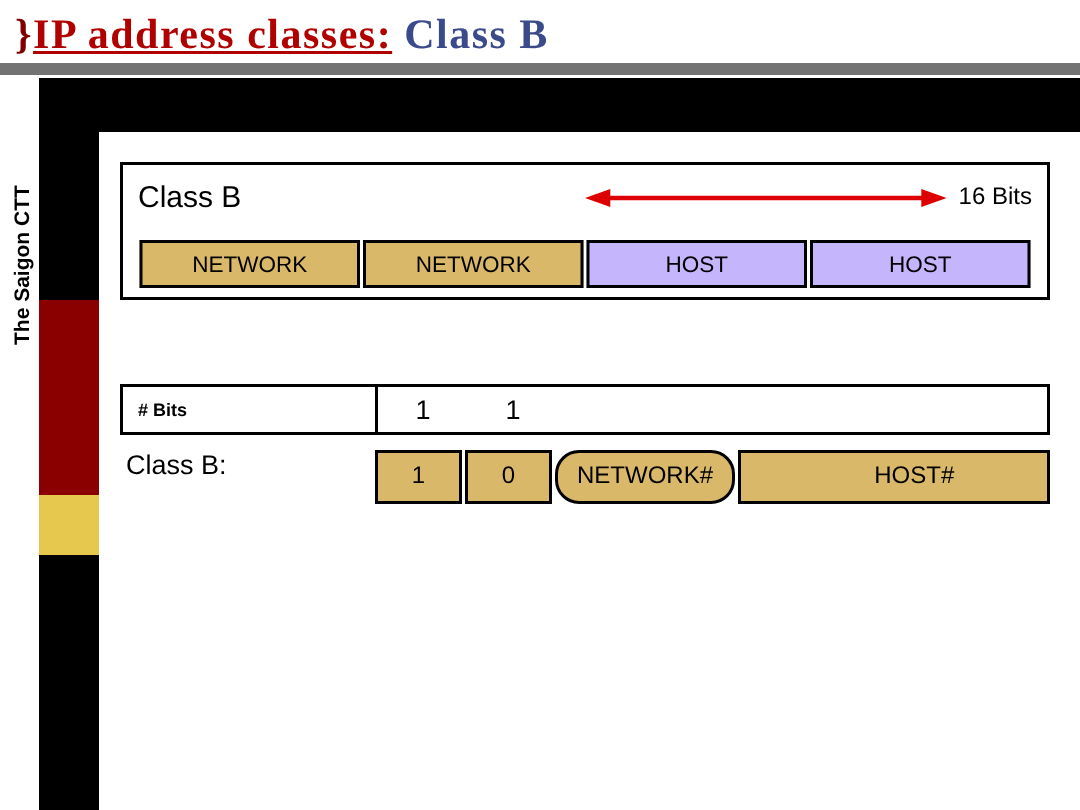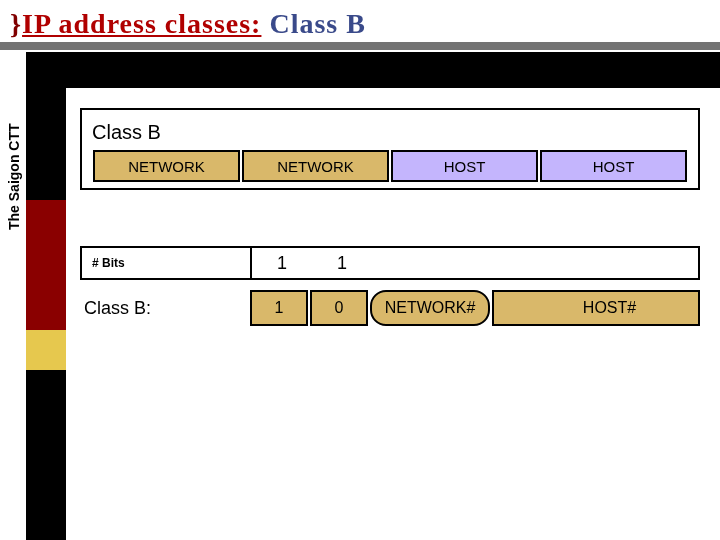--- a/index.html
+++ b/index.html
@@ -97,21 +97,21 @@
     gap: 8px;
     width: 50%;
     justify-content: flex-end;
     position: relative;
   }
   .arrow-svg { flex: 1; height: 20px; }
   .bits-label { font-size: 16px; white-space: nowrap; }
   .row4 {
     display: flex;
     width: 100%;
-    margin-top: 2px;
+    margin-top: 12px;
   }
   .row4 > div {
     flex: 1;
     border: 2px solid #000;
     height: 32px;
     display: flex;
     align-items: center;
     justify-content: center;
     font-size: 15px;
     font-weight: normal;
@@ -142,21 +142,20 @@
     justify-content: center;
     font-size: 18px;
   }
   .bv1 { width: 60px; }
   .bv2 { width: 60px; }
   .bv3 { width: 150px; }
   .bv4 { flex: 1; }
 
   .classb-row {
     display: flex;
-    align-items: center;
     margin-top: 10px;
     height: 36px;
   }
   .classb-row-label {
     width: 170px;
     font-size: 18px;
     padding-left: 4px;
   }
   .classb-cells {
     display: flex;
@@ -192,20 +191,28 @@
 <div class="sidebar-black"></div>
 <div class="sidebar-red"></div>
 <div class="sidebar-yellow"></div>
 <div class="top-black-strip"></div>
 
 <div class="content">
 
   <div class="classb-box">
     <div class="classb-header">
       <div class="classb-label">Class B</div>
+      <div class="arrow-wrap">
+        <svg class="arrow-svg" viewBox="0 0 200 20" preserveAspectRatio="none">
+          <line x1="8" y1="10" x2="192" y2="10" stroke="#d00" stroke-width="3"></line>
+          <polygon points="0,10 14,4 14,16" fill="#d00"></polygon>
+          <polygon points="200,10 186,4 186,16" fill="#d00"></polygon>
+        </svg>
+        <span class="bits-label">16 Bits</span>
+      </div>
     </div>
     <div class="row4">
       <div class="c-tan">NETWORK</div>
       <div class="c-tan">NETWORK</div>
       <div class="c-blue">HOST</div>
       <div class="c-blue">HOST</div>
     </div>
   </div>
 
   <div class="bits-section">

